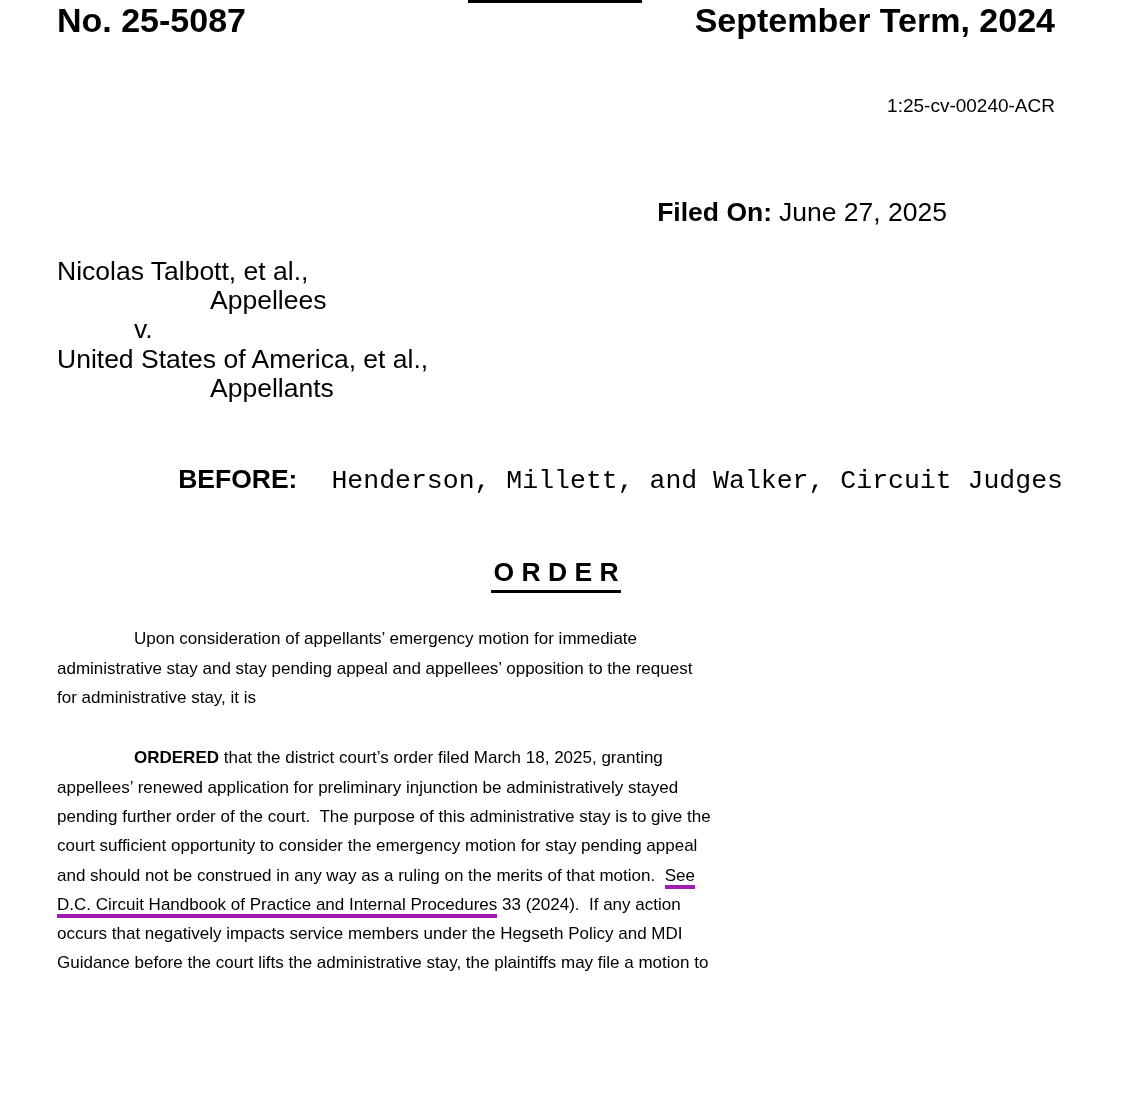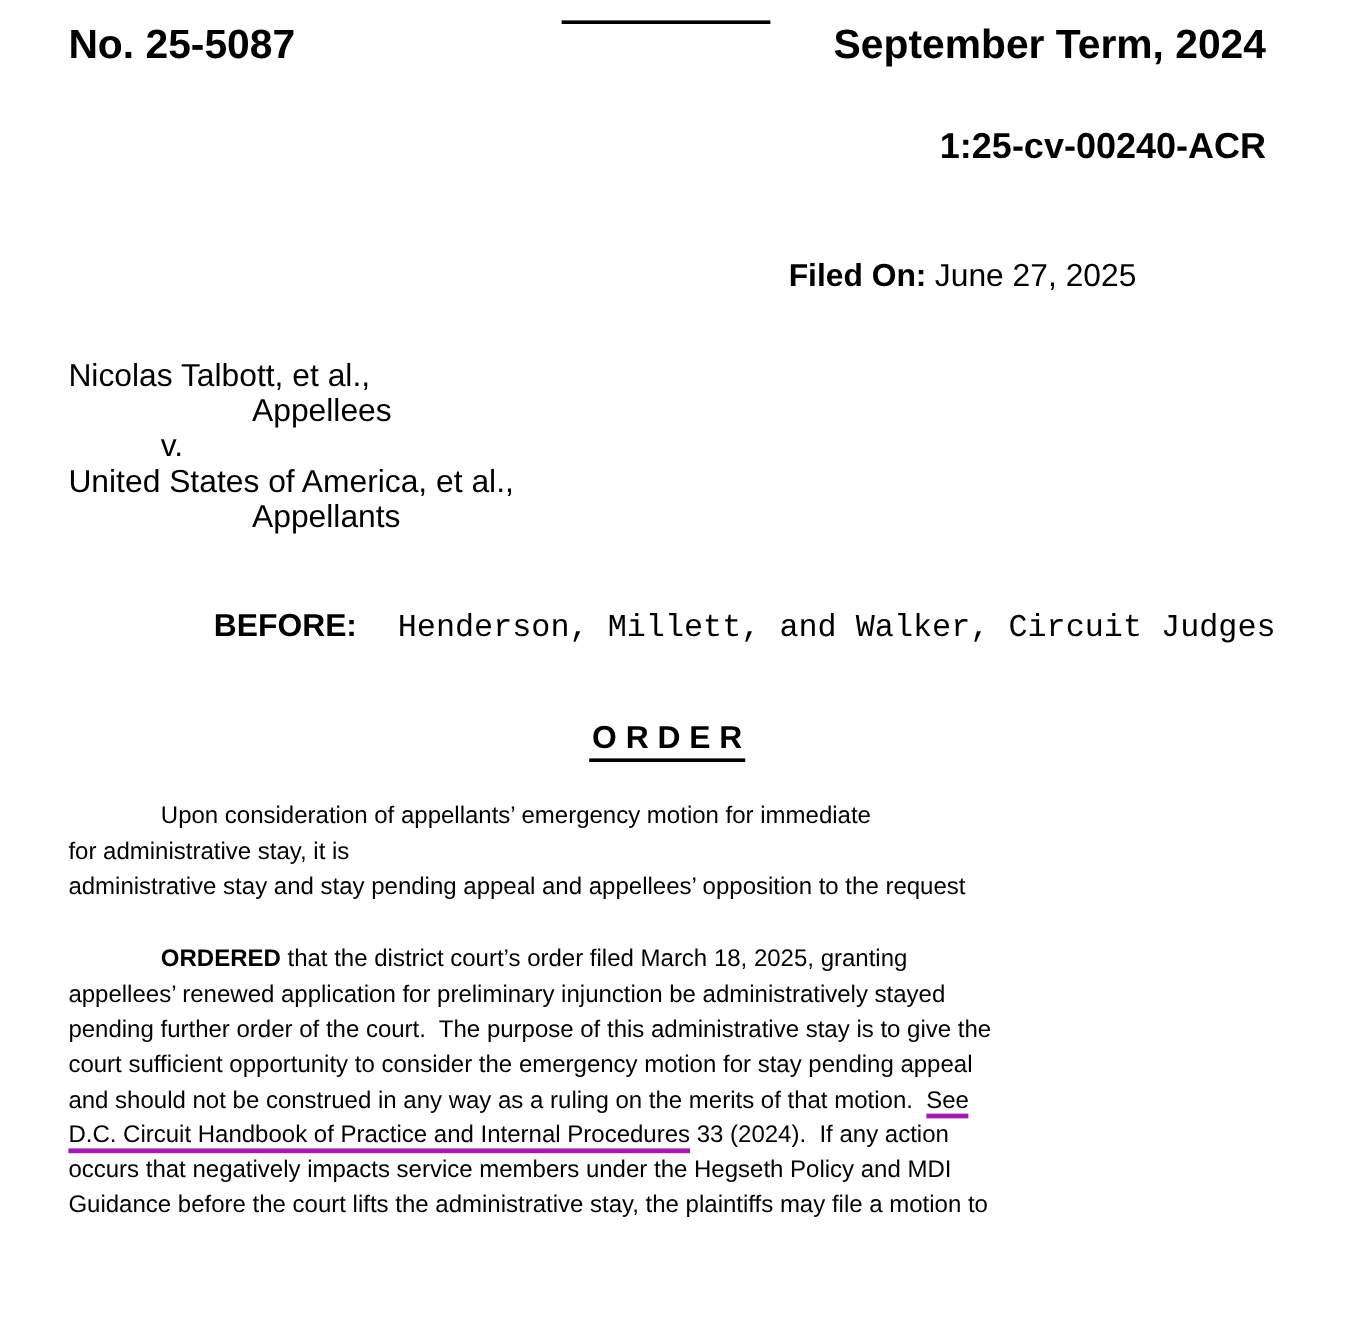--- a/index.html
+++ b/index.html
@@ -24,54 +24,53 @@
   }
   .content {
     position: relative;
     padding: 0 81px 0 57px; 
   }
   .b { font-weight: 700; }
   .u { border-bottom: 4px solid #a21caf; }
 
   
   .header-row {
-    margin-top: 17px;
     display: flex;
     justify-content: space-between;
     align-items: baseline;
     font-size: 34px;
     line-height: 40px;
     font-weight: 700;
     white-space: pre;
   }
   .case-line {
     margin-top: 22px;
     text-align: right;
-    font-size: 30px;
+    font-size: 19px;
     line-height: 29.3px;
-    font-weight: 700;
+    font-weight: 400;
     white-space: pre;
   }
   .filed-line {
     margin-top: 19px;
     text-align: right;
     padding-right: 108px;
     font-size: 26.5px;
     line-height: 29.3px;
     white-space: pre;
   }
   .filed-line .date { margin-left: 7px; }
 
   
   .party {
     font-size: 26.5px;
     line-height: 29.3px;
     white-space: pre;
   }
-  .party.first   { margin-top: 25px; }
+  .party.first   { }
   .party.follow  { }
   .pad-role  { padding-left: 153px; }
   .pad-tab   { padding-left: 77px; }
 
   
   .before-line {
     margin-top: 32px;
     padding-left: 77px;
     font-size: 26.5px;
     line-height: 29.3px;
@@ -91,21 +90,21 @@
     font-weight: 700;
     border-bottom: 3px solid #000000;
     padding: 0 2px 3px 2px;
     white-space: pre;
     text-align: center;
   }
 
   
   .para { margin-top: 31px; }
   .body-line {
-    font-size: 20px;
+    font-size: 17px;
     line-height: 29.3px;
     white-space: pre;
   }
   .body-line.indent { padding-left: 77px; }
 </style>
 </head>
 <body>
 
 <div class="page">
 
@@ -136,22 +135,22 @@
       <span class="b">BEFORE:</span><span class="judges">Henderson, Millett, and Walker, Circuit Judges</span>
     </div>
 
     <div class="order-heading">
       <span class="hd">O R D E R</span>
     </div>
 
     <div>
         <div class="para">
           <div class="body-line indent"><span>Upon consideration of appellants’ emergency motion for immediate</span></div>
+          <div class="body-line"><span>administrative stay and stay pending appeal and appellees’ opposition to the request</span></div>
           <div class="body-line"><span>for administrative stay, it is</span></div>
-          <div class="body-line"><span>administrative stay and stay pending appeal and appellees’ opposition to the request</span></div>
         </div>
         <div class="para">
           <div class="body-line indent"><span class="b">ORDERED</span><span> that the district court’s order filed March 18, 2025, granting</span></div>
           <div class="body-line"><span>appellees’ renewed application for preliminary injunction be administratively stayed</span></div>
           <div class="body-line"><span>pending further order of the court.  The purpose of this administrative stay is to give the</span></div>
           <div class="body-line"><span>court sufficient opportunity to consider the emergency motion for stay pending appeal</span></div>
           <div class="body-line"><span>and should not be construed in any way as a ruling on the merits of that motion.  </span><span class="u">See</span></div>
           <div class="body-line"><span class="u">D.C. Circuit Handbook of Practice and Internal Procedures</span><span> 33 (2024).  If any action</span></div>
           <div class="body-line"><span>occurs that negatively impacts service members under the Hegseth Policy and MDI</span></div>
           <div class="body-line"><span>Guidance before the court lifts the administrative stay, the plaintiffs may file a motion to</span></div>

